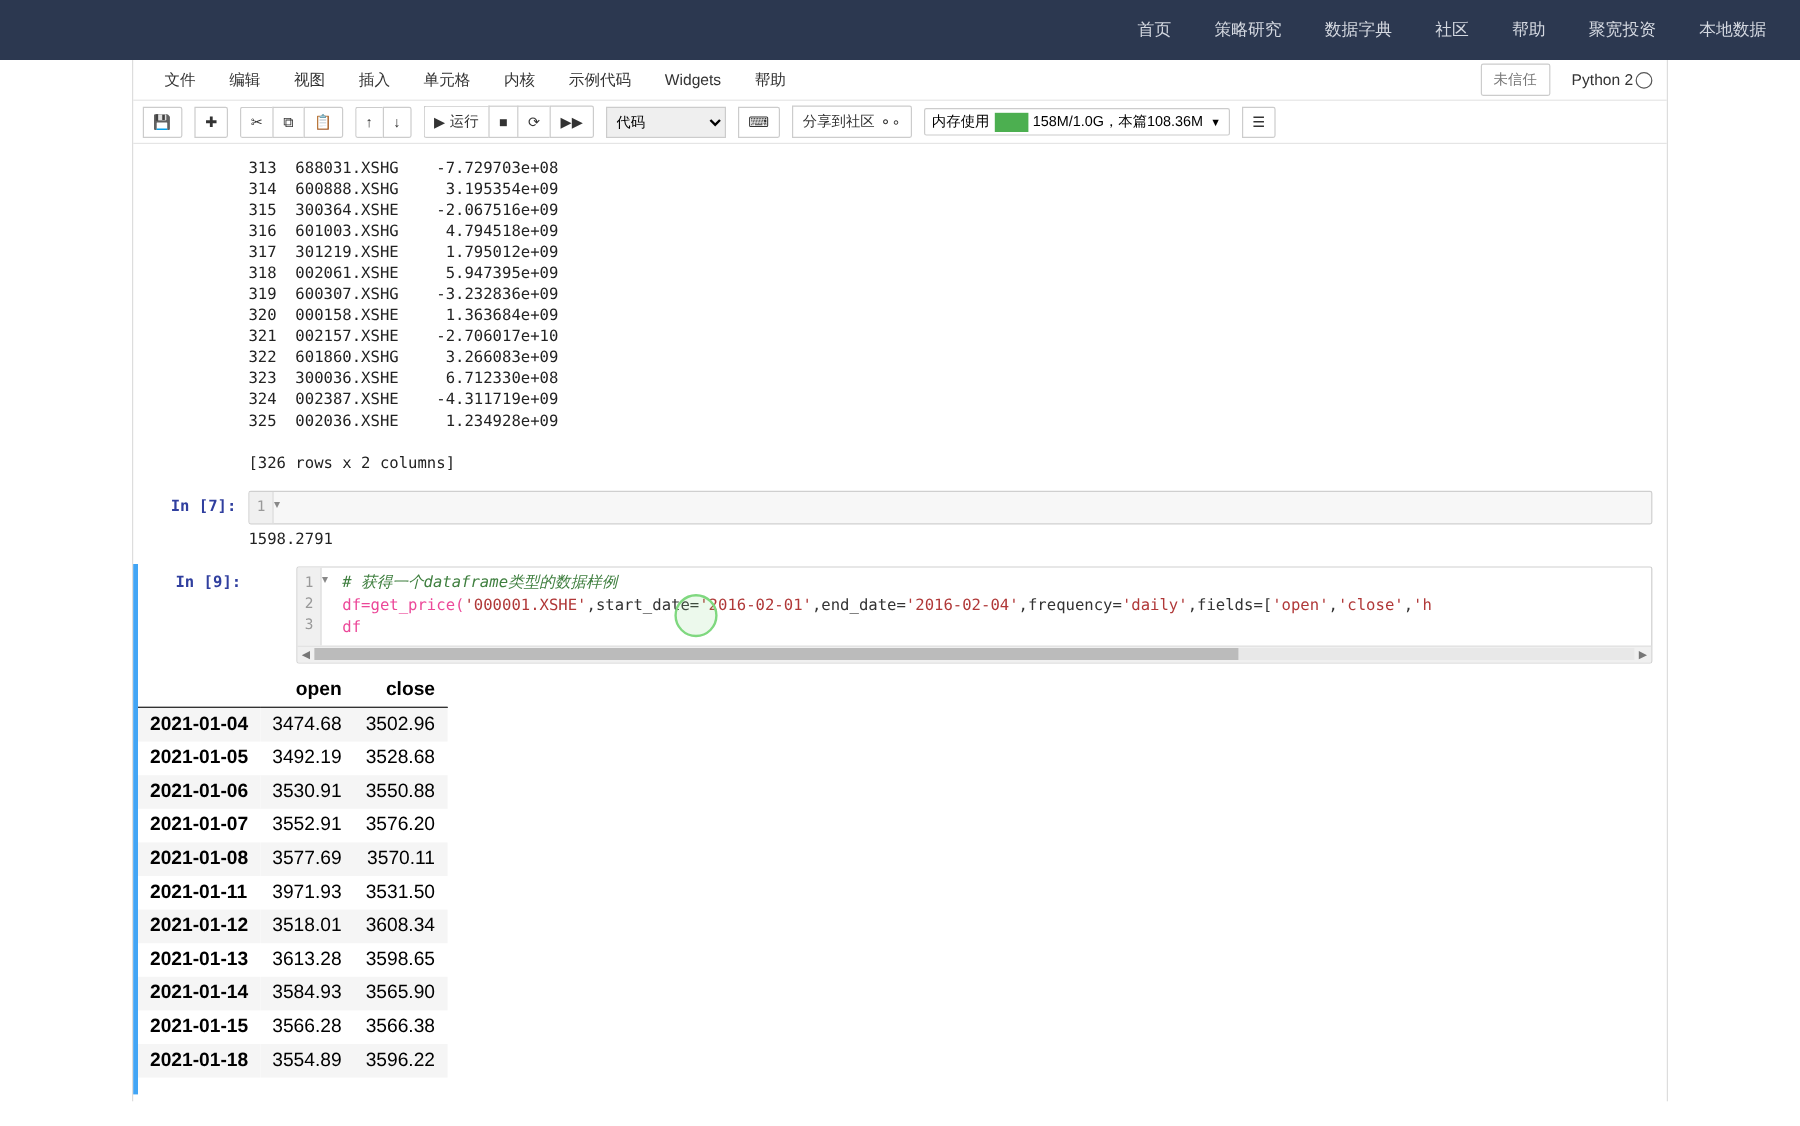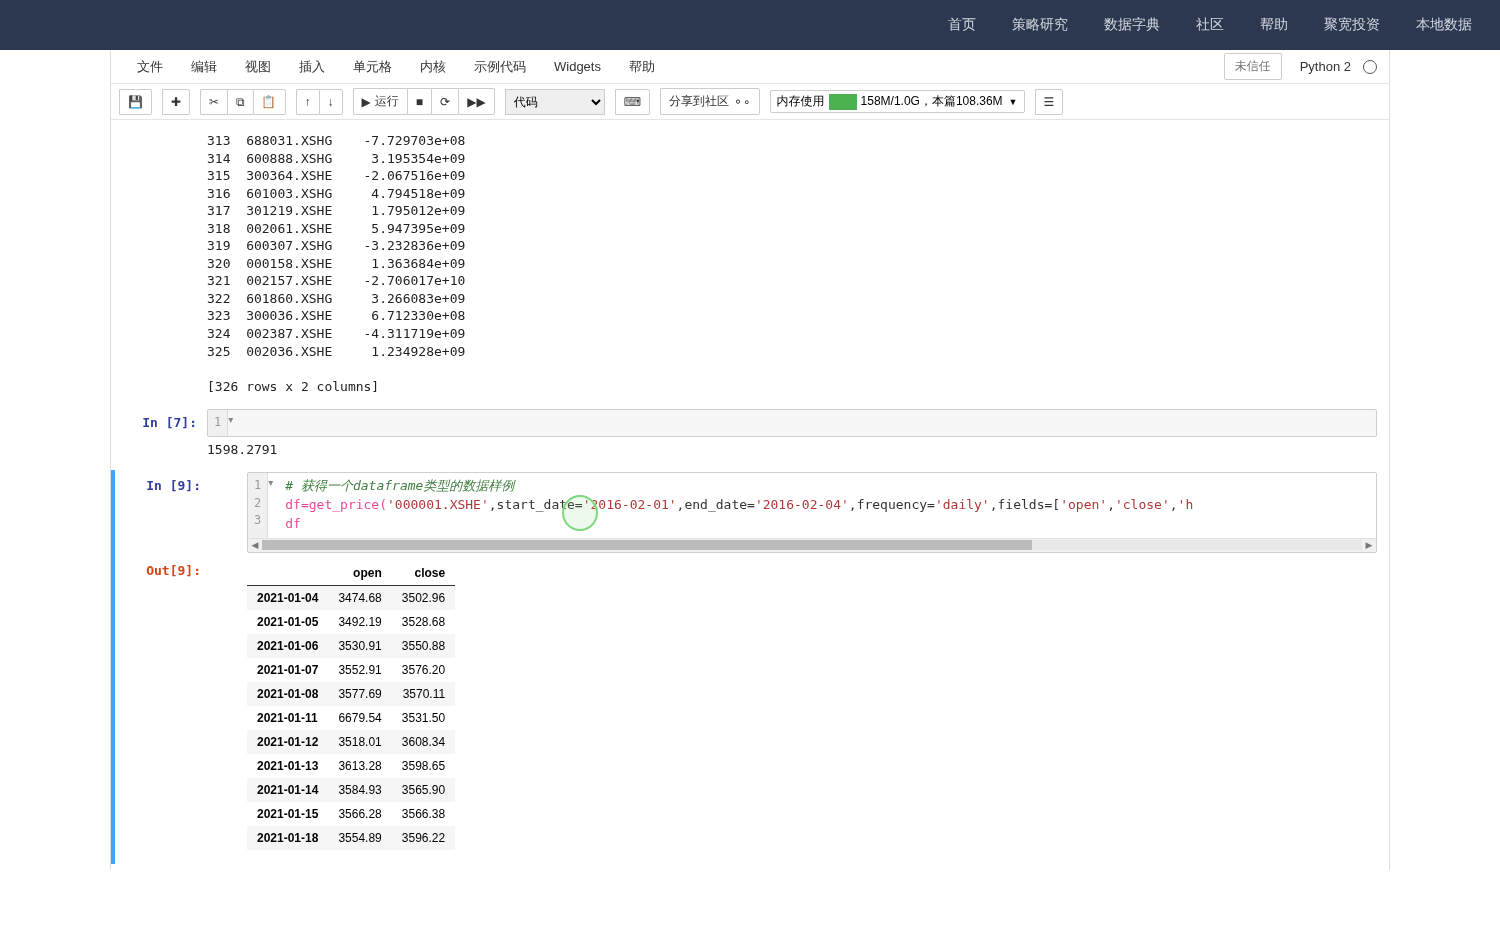--- a/index.html
+++ b/index.html
@@ -7,21 +7,21 @@
 
 .top-nav { background: #2c3850; height: 50px; display: flex; align-items: center; justify-content: flex-end; padding: 0 10px; }
 .top-nav a { color: #d4d8e0; text-decoration: none; padding: 0 18px; font-size: 14px; }
 
 .notebook-container { max-width: 1280px; margin: 0 auto; background: #fff; border-left: 1px solid #ddd; border-right: 1px solid #ddd; }
 
 .menubar { display: flex; align-items: center; padding: 0 12px; height: 34px; border-bottom: 1px solid #e5e5e5; }
 .menubar .menu-item { padding: 20px 14px; font-size: 13px; color: #333; cursor: pointer; }
 .menubar .spacer { flex: 1; }
 .menubar .trust { border: 1px solid #ccc; padding: 4px 10px; border-radius: 2px; color: #777; font-size: 12px; }
-.menubar .kernel { margin-left: 18px; color: #333; display: flex; align-items: center; gap: 12px; font-size: 13px; justify-content: flex-end; }
+.menubar .kernel { margin-left: 18px; color: #333; display: flex; align-items: center; gap: 2px; font-size: 13px; justify-content: flex-end; }
 .menubar .kernel-circle { width: 14px; height: 14px; border: 1.5px solid #555; border-radius: 50%; }
 
 .toolbar { display: flex; align-items: center; padding: 4px 8px; border-bottom: 1px solid #e5e5e5; gap: 2px; }
 .toolbar .btn { border: 1px solid #ccc; background: #fff; padding: 4px 8px; border-radius: 2px; cursor: pointer; font-size: 12px; color: #333; display: flex; align-items: center; gap: 4px; min-height: 26px; }
 .toolbar .btn-group { display: flex; }
 .toolbar .btn-group .btn { border-radius: 0; border-right: none; }
 .toolbar .btn-group .btn:first-child { border-radius: 2px 0 0 2px; }
 .toolbar .btn-group .btn:last-child { border-radius: 0 2px 2px 0; border-right: 1px solid #ccc; }
 .toolbar .sep { width: 6px; }
 .toolbar select { border: 1px solid #ccc; padding: 4px; height: 26px; font-size: 12px; min-width: 100px; }
@@ -47,21 +47,21 @@
 
 .c-comment { color: #3f7f3f; font-style: italic; }
 .c-str { color: #b03838; }
 .c-op { color: #333; }
 .c-name { color: #ec4899; }
 .h-scrollbar { height: 14px; background: #f0f0f0; border-top: 1px solid #e0e0e0; display: flex; align-items: center; }
 .h-scrollbar .arrow { width: 14px; text-align: center; color: #777; font-size: 9px; }
 .h-scrollbar .track { flex: 1; height: 10px; background: #e8e8e8; position: relative; }
 .h-scrollbar .thumb { position: absolute; left: 0; width: 70%; height: 100%; background: #bbb; }
 
-.df-table { border-collapse: collapse; font-size: 12px; margin: 4px 0 12px 0; }
+.df-table { border-collapse: collapse; font-size: 16px; margin: 4px 0 12px 0; }
 .df-table th, .df-table td { padding: 5px 10px; text-align: right; }
 .df-table thead th { border-bottom: 1px solid #333; font-weight: bold; }
 .df-table tbody th { text-align: left; font-weight: bold; }
 .df-table tbody tr:nth-child(odd) { background: #f5f5f5; }
 .df-table thead th:first-child { border-bottom: 1px solid #333; }
 
 .cursor-highlight { position: absolute; width: 36px; height: 36px; border: 2px solid #7fd87f; border-radius: 50%; pointer-events: none; background: rgba(127,216,127,0.15); }
 </style>
 </head>
 <body>
@@ -228,21 +228,20 @@
             <div class="track">
                 <div class="thumb"></div>
               </div>
             <div class="arrow">▶</div>
           </div>
         </div>
       </div>
     </div>
 
     <div class="cell selected">
-      <div class="prompt out">Out[9]:</div>
       <div class="cell-content">
         <table class="df-table" id="df-table">
           <thead>
               <tr>
             <th></th>
             <th>open</th>
             <th>close</th>
           </tr>
             </thead>
           <tbody>
@@ -266,21 +265,21 @@
                 <td>3552.91</td>
                 <td>3576.20</td>
               </tr>
               <tr>
                 <th>2021-01-08</th>
                 <td>3577.69</td>
                 <td>3570.11</td>
               </tr>
               <tr>
                 <th>2021-01-11</th>
-                <td>6679.54</td>
+                <td>3971.93</td>
                 <td>3531.50</td>
               </tr>
               <tr>
                 <th>2021-01-12</th>
                 <td>3518.01</td>
                 <td>3608.34</td>
               </tr>
               <tr>
                 <th>2021-01-13</th>
                 <td>3613.28</td>

